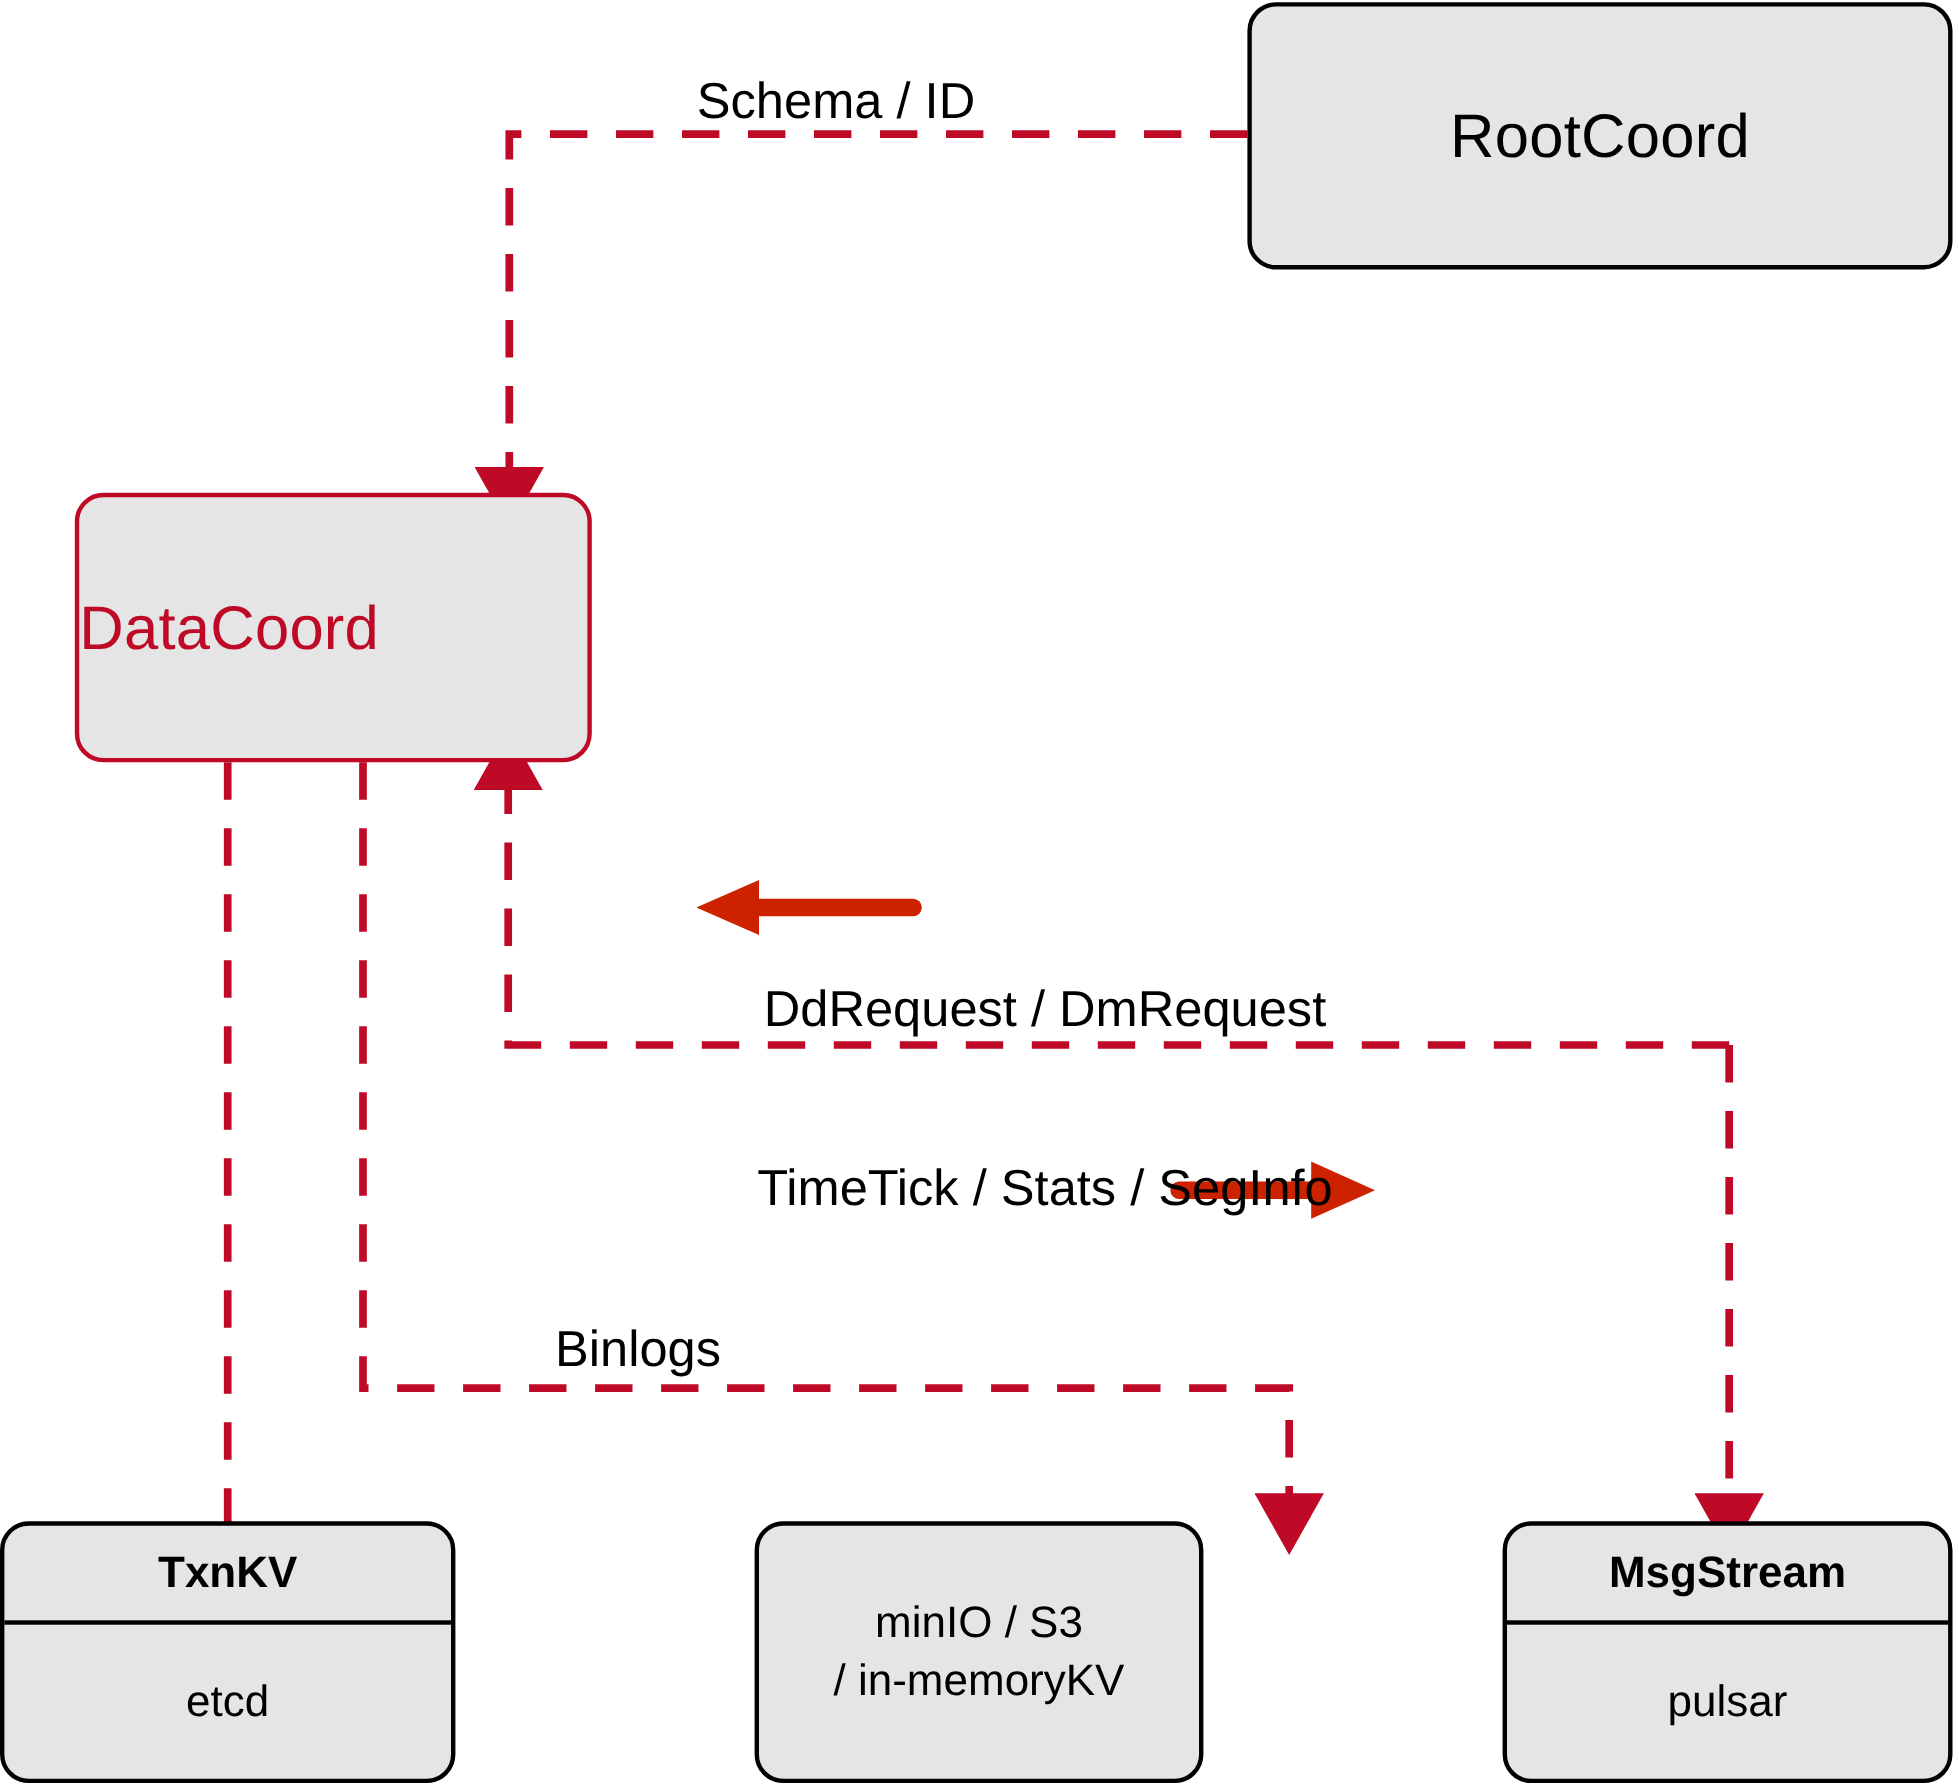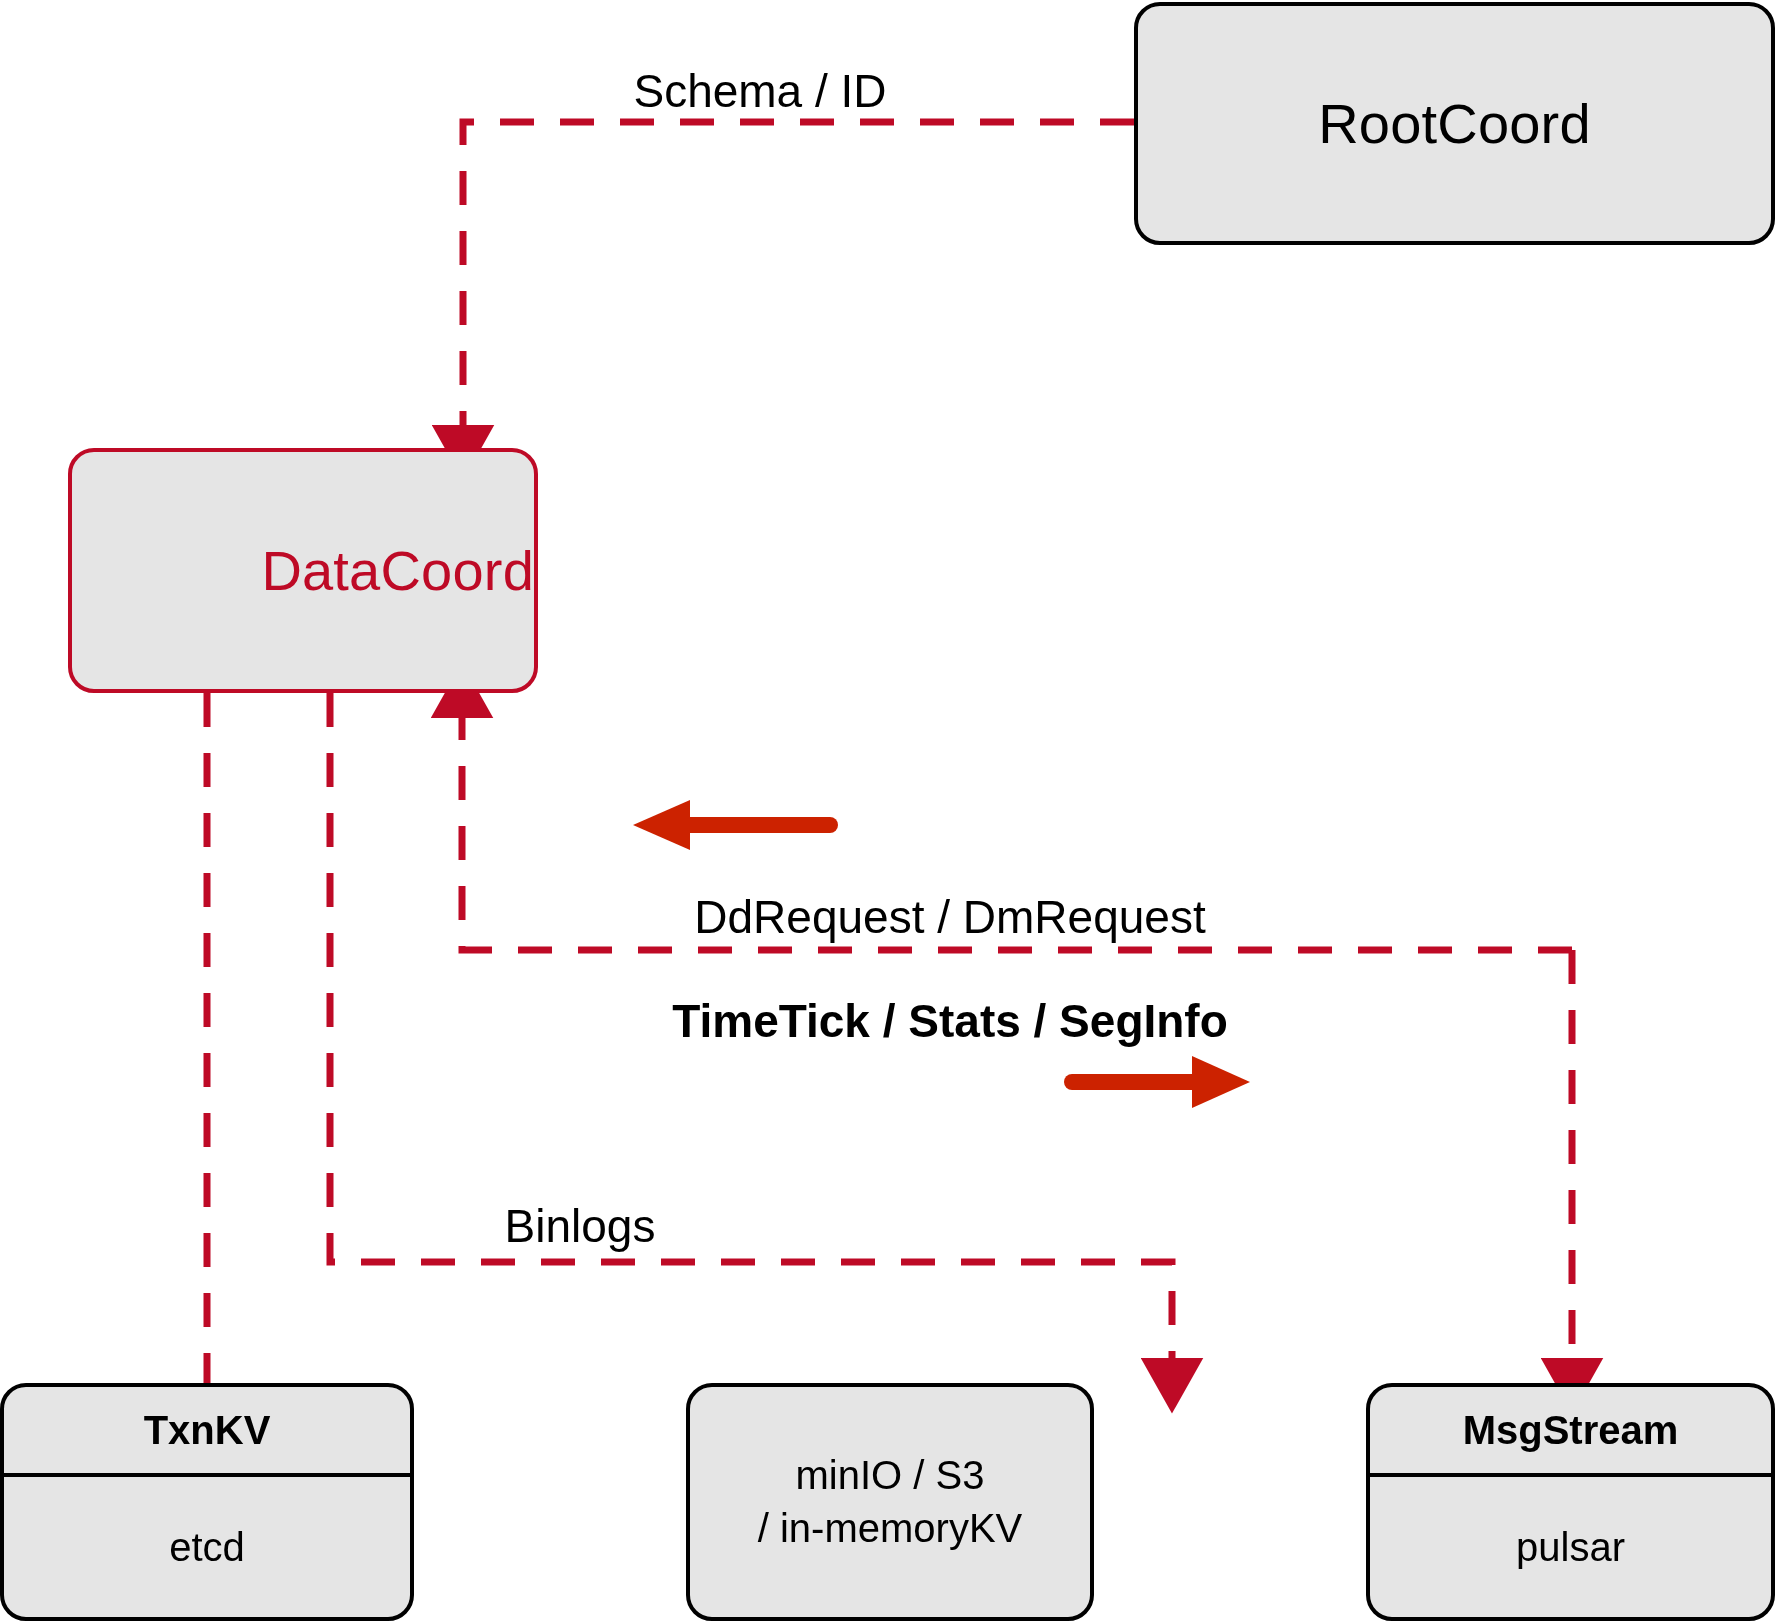--- a/index.html
+++ b/index.html
@@ -42,21 +42,21 @@
     font-size: 56px;
     color: #000000;
     font-weight: 400;
     letter-spacing: 0.2px;
   }
 
   .node-accent {
     border: 4px solid #BE0A26;
     display: flex;
     align-items: center;
-    justify-content: flex-end;
+    justify-content: flex-start;
   }
   .node-accent .node-title {
     font-size: 56px;
     color: #BE0A26;
     font-weight: 400;
     letter-spacing: 0.2px;
   }
 
   
   .node-split {
@@ -160,17 +160,17 @@
     <div class="split-header" style="height:86px;">MsgStream</div>
     <div class="split-body">
       <span class="body-line">pulsar</span>
     </div>
   </div>
 
   <div class="edge-label" style="left:760px; top:73px;">Schema / ID</div>
 
   <div class="edge-label" style="left:950px; top:899px;">DdRequest / DmRequest</div>
 
-  <div class="edge-label" style="left:950px; top:1003px;font-weight:bold;">TimeTick / Stats / SegInfo</div>
+  <div class="edge-label" style="left:950px; top:1061px;">TimeTick / Stats / SegInfo</div>
 
   <div class="edge-label" style="left:580px; top:1208px;">Binlogs</div>
 
 </div>
 
 </body></html>

